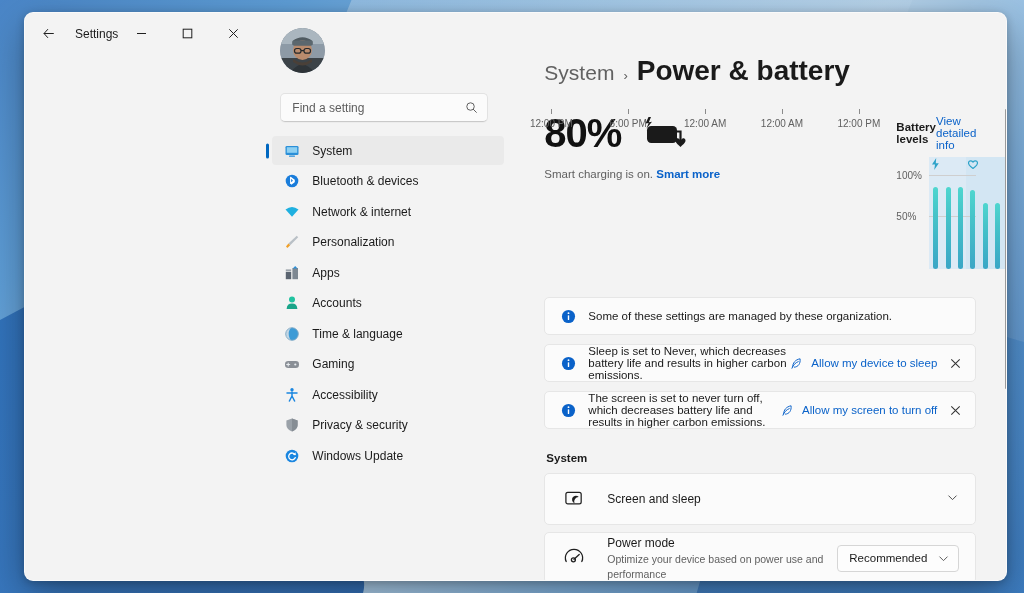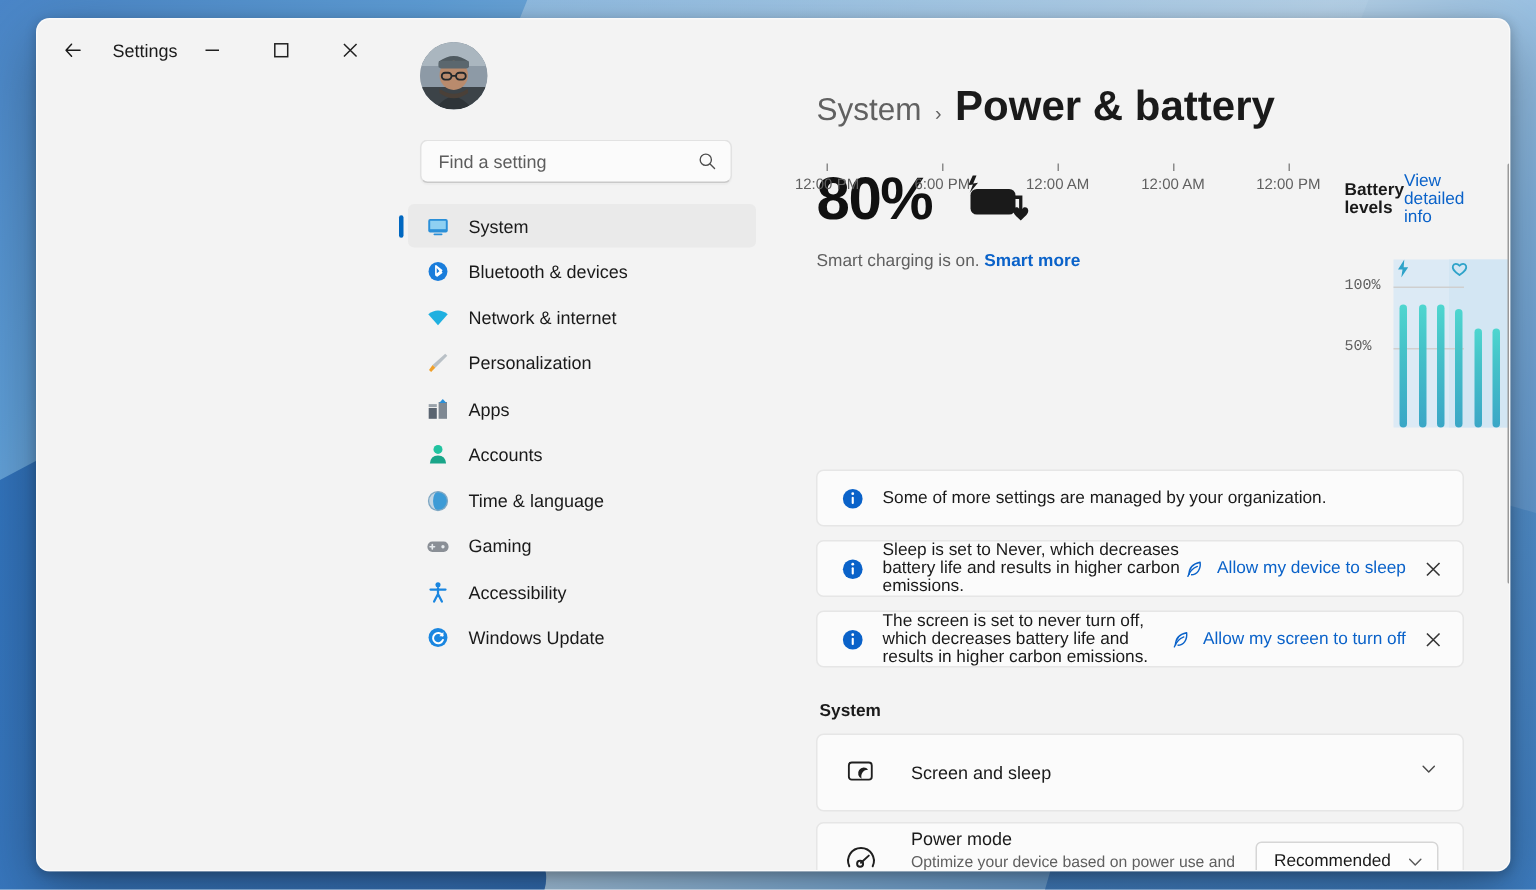--- a/index.html
+++ b/index.html
@@ -148,21 +148,21 @@
   .batt-row { display: flex; align-items: center; gap: 18px; }
   .batt-pct { font-size: 40px; font-weight: 700; color: #111; letter-spacing: -1px; line-height: 1;}
   .smart { font-size: 11.5px; color: #5f5f5f; margin-top: 15px;}
   .smart a { color: #0a62c9; text-decoration: none; font-weight: 600;}
 
   
   .chart-box { flex: 1; min-width: 0; padding-top: 2px;}
   .chart-head { display: flex; align-items: center; }
   .chart-title { font-size: 11.5px; font-weight: 700; color: #1a1a1a; }
   .chart-link { margin-left: auto; font-size: 11.5px; color: #0a62c9; text-decoration: none;}
-  .chart-area { position: relative; height: 112px; margin-top: 22px; font-family: Liberation Mono, monospace; }
+  .chart-area { position: relative; height: 112px; margin-top: 6px; }
   .ylab {
     position: absolute; left: 0; font-size: 10px; color: #606060;
     transform: translateY(-50%);
   }
   .plot {
     position: absolute; left: 33px; right: 0; top: 0; bottom: 0;
   }
   .band {
     position: absolute; left: 0; top: 0; bottom: 0;
     background: #dceaf5;
@@ -404,20 +404,29 @@
         <div class="navitem">
           <span class="navicon">
             <svg width="16" height="16" viewBox="0 0 16 16">
                 <circle cx="8" cy="2.8" r="1.7" fill="#1a86e0"></circle>
                 <path d="M8 5 V9 M3 6 H13 M8 9 L5.4 14 M8 9 L10.6 14" stroke="#1a86e0" stroke-width="1.5" stroke-linecap="round" fill="none"></path>
               </svg>
           </span>
           <span>Accessibility</span>
         </div>
 
+        <div class="navitem">
+          <span class="navicon">
+            <svg width="16" height="16" viewBox="0 0 16 16">
+                <path d="M8 1.5 L13.6 3.6 V8 Q13.6 12.2 8 14.4 Q2.4 12.2 2.4 8 V3.6 Z" fill="#9aa1a8"></path>
+                <path d="M8 1.5 L13.6 3.6 V8 Q13.6 12.2 8 14.4 Z" fill="#868d94"></path>
+              </svg>
+          </span>
+          <span>Privacy &amp; security</span>
+        </div>
 
         <div class="navitem">
           <span class="navicon">
             <svg width="16" height="16" viewBox="0 0 16 16">
                 <circle cx="8" cy="8" r="6.3" fill="#1a86e0"></circle>
                 <path d="M11 6.6 A3.4 3.4 0 1 0 11.3 9.6" fill="none" stroke="#fff" stroke-width="1.3" stroke-linecap="round"></path>
                 <path d="M11.6 4.3 V7.1 H8.9 Z" fill="#fff"></path>
               </svg>
           </span>
           <span>Windows Update</span>
@@ -515,21 +524,21 @@
           </div>
         </div>
 
         <div class="banners" id="banners">
             <div class="banner">
               <span class="b-info"><svg width="15" height="15" viewBox="0 0 16 16">
                   <circle cx="8" cy="8" r="7" fill="#0a62c9"></circle>
                   <rect x="7.25" y="6.6" width="1.5" height="5.2" rx=".7" fill="#fff"></rect>
                   <circle cx="8" cy="4.4" r="1" fill="#fff"></circle>
                 </svg></span>
-              <span class="b-text">Some of more settings are managed by your organization.</span>
+              <span class="b-text">Some of these settings are managed by these organization.</span>
             </div>
             <div class="banner">
               <span class="b-info"><svg width="15" height="15" viewBox="0 0 16 16">
                   <circle cx="8" cy="8" r="7" fill="#0a62c9"></circle>
                   <rect x="7.25" y="6.6" width="1.5" height="5.2" rx=".7" fill="#fff"></rect>
                   <circle cx="8" cy="4.4" r="1" fill="#fff"></circle>
                 </svg></span>
               <span class="b-text">Sleep is set to Never, which decreases battery life and results in higher carbon emissions.</span>
               <a class="b-action" href="#">
                 <span style="display: flex;">

